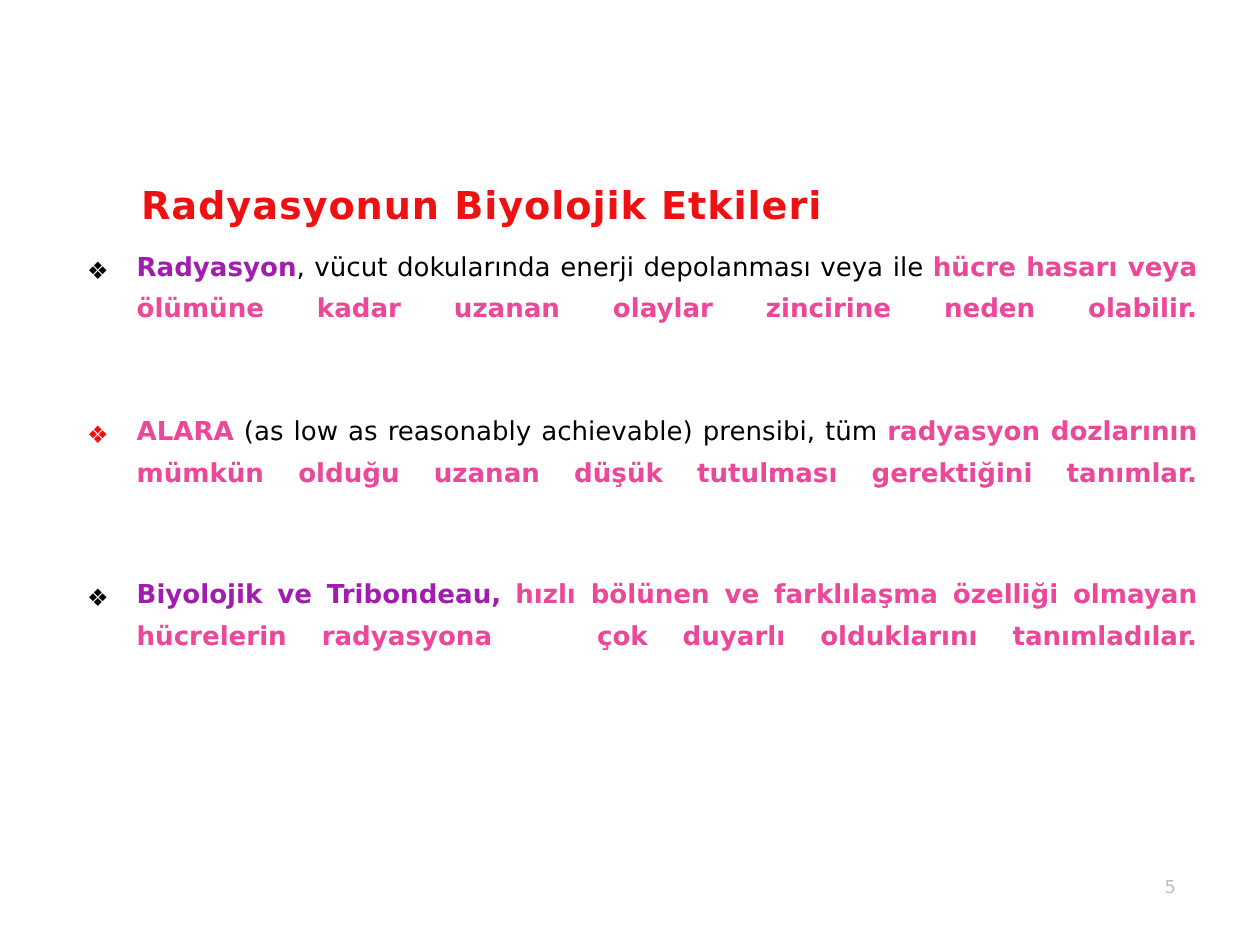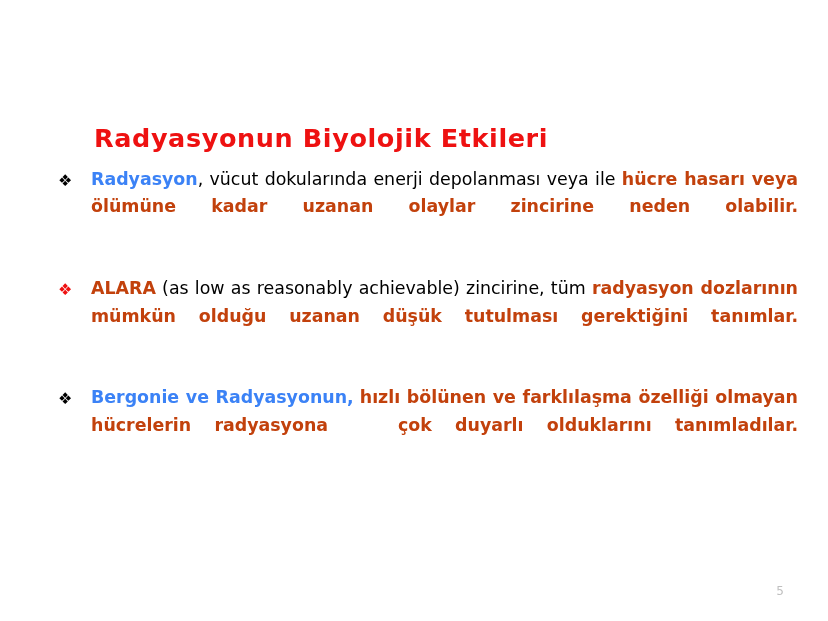--- a/index.html
+++ b/index.html
@@ -80,29 +80,29 @@
 
   
   .bullet-text::after {
     content: "";
     display: inline-block;
     width: 100%;
     height: 0;
   }
 
   .t-black-bold {
-    color: #3b82f6;
+    color: #a21caf;
     font-weight: bold;
   }
   .t-black {
     color: #000000;
     font-weight: normal;
   }
   .t-red-bold {
-    color: #c2410c;
+    color: #ec4899;
     font-weight: bold;
   }
 
   
   .page-number {
     position: absolute;
     right: 44px;
     bottom: 23px;
     font-size: 12px;
     color: #bfbfbf;
@@ -119,25 +119,25 @@
 
   <div class="body-list">
 
     <div class="bullet-row">
       <span class="bullet-marker">❖</span>
       <span class="bullet-text"><span class="t-black-bold">Radyasyon</span><span class="t-black">, vücut dokularında enerji depolanması veya ile </span><span class="t-red-bold">hücre hasarı veya ölümüne kadar uzanan olaylar zincirine neden olabilir.</span></span>
     </div>
 
     <div class="bullet-row">
       <span class="bullet-marker red">❖</span>
-      <span class="bullet-text"><span class="t-red-bold">ALARA</span><span class="t-black"> (as low as reasonably achievable) zincirine, tüm </span><span class="t-red-bold">radyasyon dozlarının mümkün olduğu uzanan düşük tutulması gerektiğini tanımlar.</span></span>
+      <span class="bullet-text"><span class="t-red-bold">ALARA</span><span class="t-black"> (as low as reasonably achievable) prensibi, tüm </span><span class="t-red-bold">radyasyon dozlarının mümkün olduğu uzanan düşük tutulması gerektiğini tanımlar.</span></span>
     </div>
 
     <div class="bullet-row">
       <span class="bullet-marker">❖</span>
-      <span class="bullet-text"><span class="t-black-bold">Bergonie ve Radyasyonun,</span><span class="t-black"> </span><span class="t-red-bold">hızlı bölünen ve farklılaşma özelliği olmayan hücrelerin radyasyona &nbsp; çok duyarlı olduklarını tanımladılar.</span></span>
+      <span class="bullet-text"><span class="t-black-bold">Biyolojik ve Tribondeau,</span><span class="t-black"> </span><span class="t-red-bold">hızlı bölünen ve farklılaşma özelliği olmayan hücrelerin radyasyona &nbsp; çok duyarlı olduklarını tanımladılar.</span></span>
     </div>
 
   </div>
 
   <div class="page-number">5</div>
 
 </div>
 
 </body></html>

